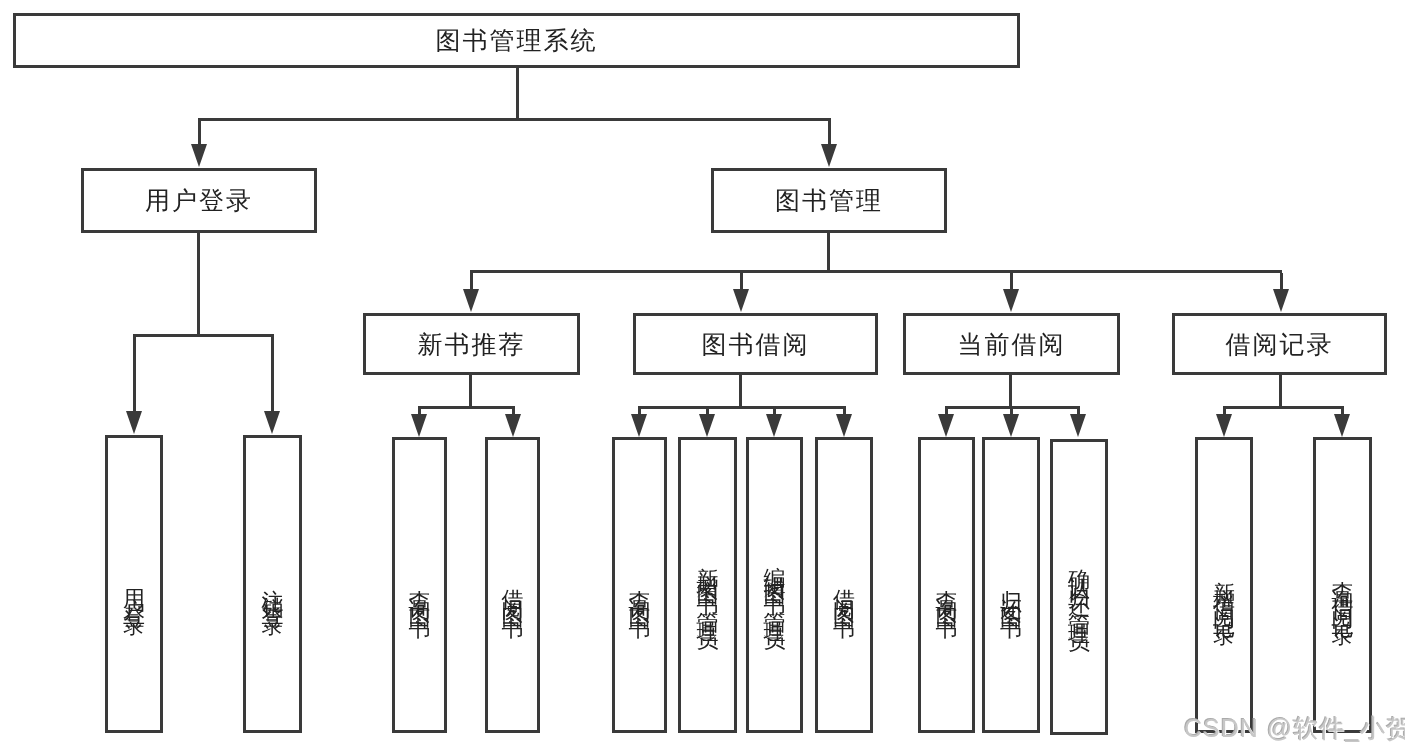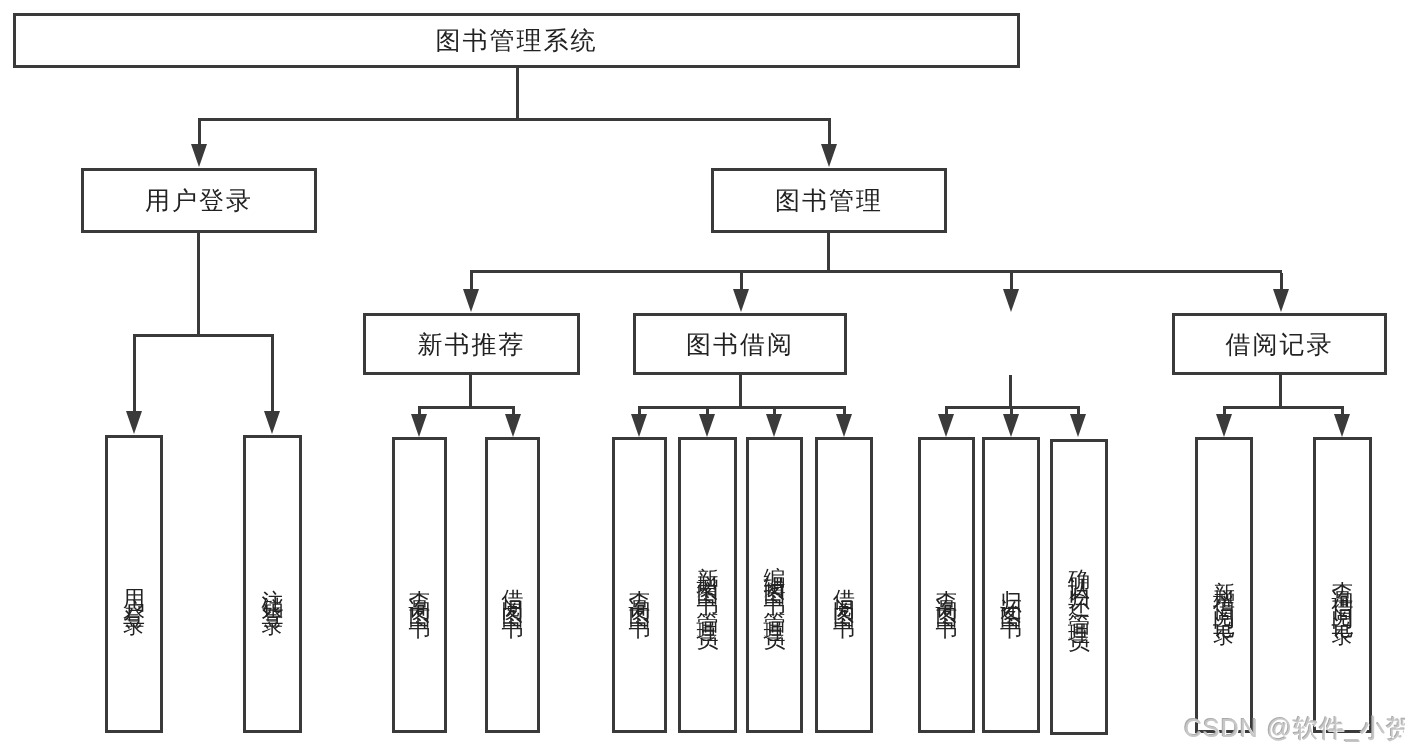--- a/index.html
+++ b/index.html
@@ -1,21 +1,20 @@
 <!DOCTYPE html>
 <html><head>
 <meta charset="utf-8">
 <style>
   html,body { margin:0; padding:0; background:#fff; }
   #stage {
     position:relative; width:1405px; height:747px;
     background:#ffffff; overflow:hidden;
     font-family:"Liberation Sans", sans-serif;
     color:#222222;
-    border-radius:23px;
   }
   .box {
     position:absolute; box-sizing:border-box;
     border:3px solid #3a3a3a; background:#ffffff;
     display:flex; align-items:center; justify-content:center;
   }
   .hnode { font-size:25px; letter-spacing:2px; white-space:nowrap; }
   .leaf  { font-size:22px; }
   .vtext {
     display:block;
@@ -153,22 +152,25 @@
   <div class="box hnode" style="left:81px; top:168px; width:236px; height:65px;">
     <span>用户登录</span>
   </div>
   <div class="box hnode" style="left:363px; top:313px; width:217px; height:62px;">
     <span>新书推荐</span>
   </div>
 
   <div class="box hnode" style="left:711px; top:168px; width:236px; height:65px;">
     <span>图书管理</span>
   </div>
-  <div class="box hnode" style="left:633px; top:313px; width:214px; height:62px;">
+  <div class="box hnode" style="left:633px; top:313px; width:245px; height:62px;">
     <span>图书借阅</span>
+  </div>
+  <div class="box hnode" style="left:903px; top:313px; width:217px; height:62px;">
+    <span>当前借阅</span>
   </div>
   <div class="box hnode" style="left:1172px; top:313px; width:215px; height:62px;">
     <span>借阅记录</span>
   </div>
 
   <div class="box leaf" style="left:105px; top:435px; width:58px; height:298px;">
     <span class="vtext">用户登录</span>
   </div>
   <div class="box leaf" style="left:243px; top:435px; width:59px; height:298px;">
     <span class="vtext">注销登录</span>

